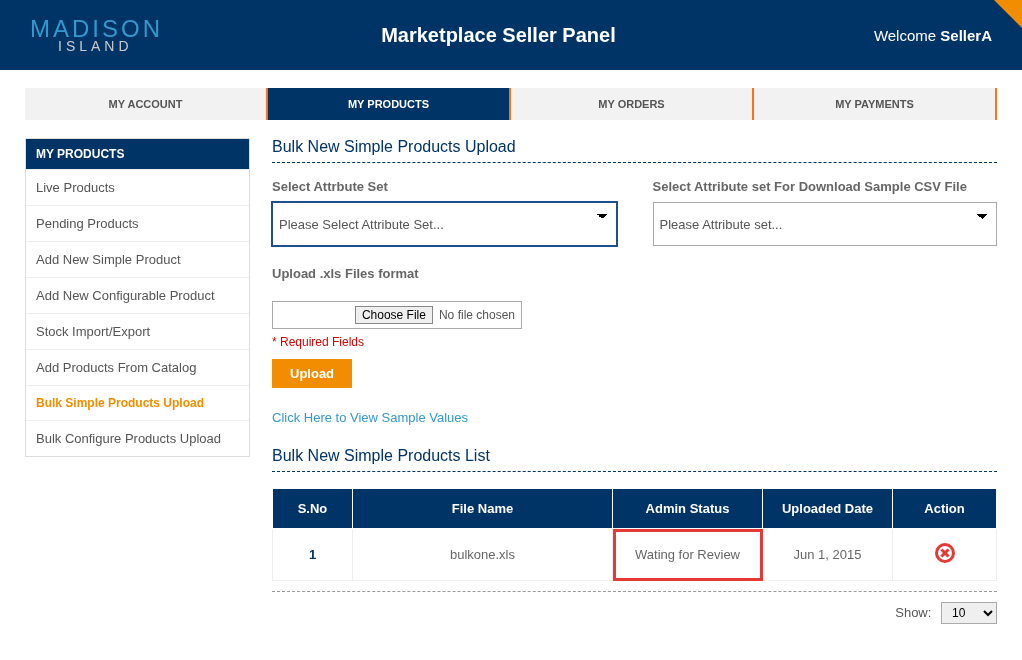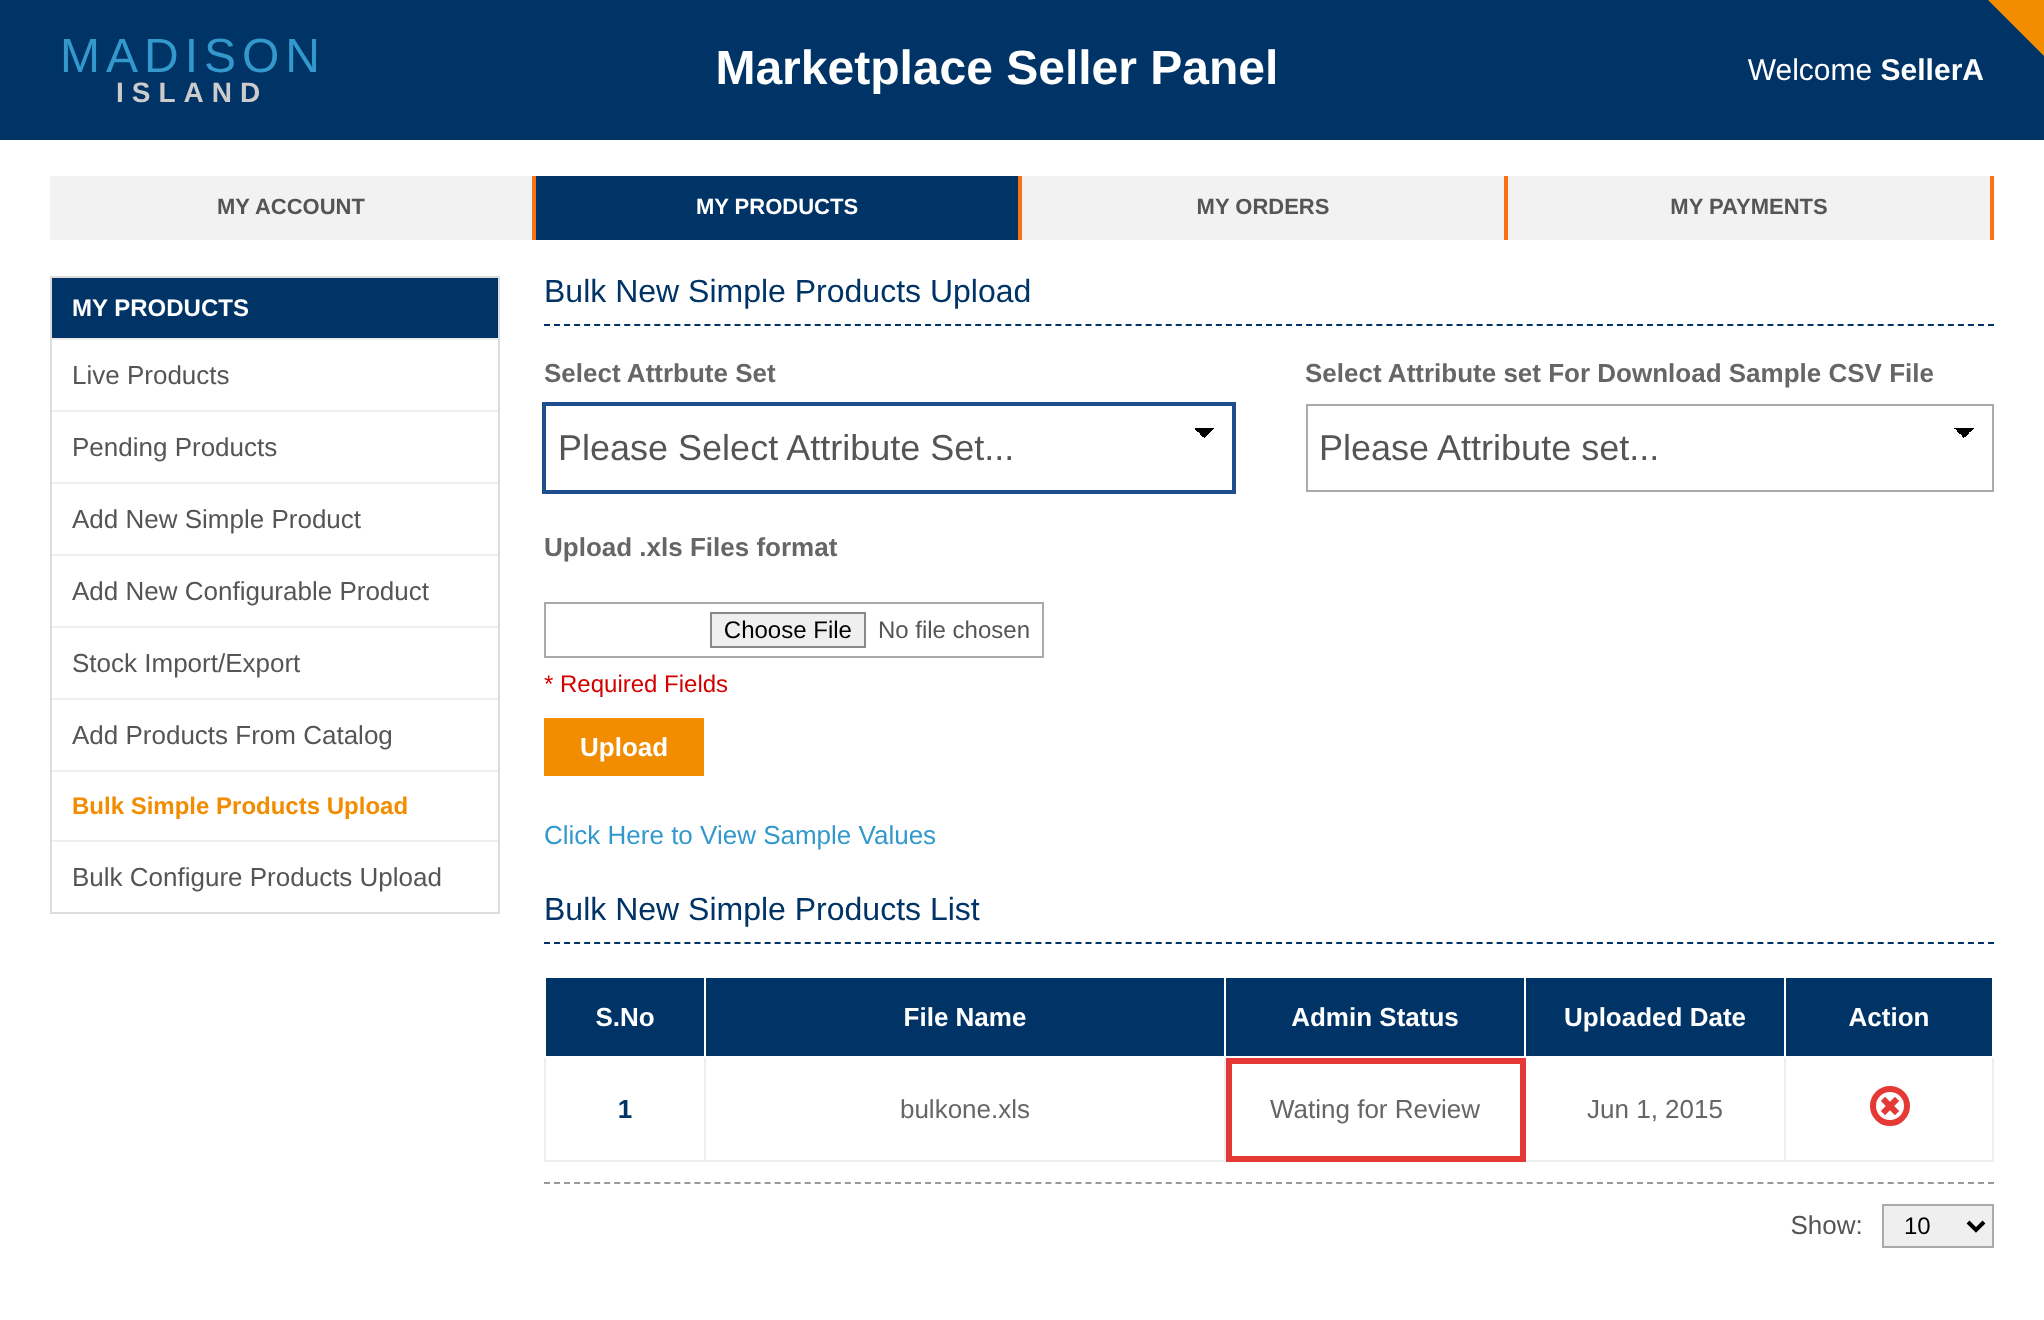--- a/index.html
+++ b/index.html
@@ -2,22 +2,22 @@
 <html><head>
 <meta charset="utf-8">
 <style>
   * { box-sizing: border-box; margin: 0; padding: 0; }
   body { font-family: Arial, Helvetica, sans-serif; font-size: 13px; color: #444; background: #fff; width: 1022px; }
   
   
   .header { background: #003366; color: #fff; height: 70px; display: flex; align-items: center; padding: 16px 30px; position: relative; }
   .logo { line-height: 0.9; }
   .logo-top { color: #3399CC; font-size: 24px; letter-spacing: 3px; font-weight: 400; }
-  .logo-bottom { color: #ccc; font-size: 14px; letter-spacing: 4px; font-weight: 700; margin-left: 28px; }
-  .header-title { flex: 1; text-align: center; font-size: 24px; font-weight: bold; color: #fff; margin-left:-40px;}
+  .logo-bottom { color: #ccc; font-size: 14px; letter-spacing: 4px; font-weight: 400; margin-left: 28px; }
+  .header-title { flex: 1; text-align: center; font-size: 20px; font-weight: bold; color: #fff; margin-left:-40px;}
   .welcome { font-size: 15px; }
   .welcome b { font-weight: bold; }
   .corner { position: absolute; top: 0; right: 0; width: 0; height: 0; border-left: 28px solid transparent; border-top: 28px solid #F28C00; }
   
   
   .tabs-wrap { padding: 18px 25px 0 25px; }
   .tabs { display: flex; }
   .tab { flex: 1; text-align: center; padding: 10px 0; background: #F2F2F2; color: #555; font-size: 11px; font-weight: bold; cursor: pointer; border-right: 2px solid #f97316;}
   .tab.active { background: #003366; color: #fff; }
   
@@ -32,21 +32,21 @@
   .sidebar-item.active { color: #F28C00; font-weight: bold; font-size: 12px;}
   
   
   .main { flex: 1; }
   .section-title { color: #003366; font-size: 16px; margin-bottom: 6px; }
   .dashed { border: none; border-top: 1px dashed #003366; margin-bottom: 16px; }
   
   .two-col { display: flex; gap: 36px; margin-bottom: 20px; }
   .col { flex: 1; }
   .col-label { color: #666; font-weight: bold; font-size: 13px; margin-bottom: 8px; }
-  .select { width: 100%; height: 44px; border: 1px solid #aaa; font-size: 18px; padding: 0 6px; background: #fff; appearance: none; background-image: linear-gradient(45deg, transparent 50%, #000 50%), linear-gradient(135deg, #000 50%, transparent 50%); background-position: calc(100% - 14px) 11px, calc(100% - 9px) 11px; background-size: 5px 5px; background-repeat: no-repeat; color:#555;}
+  .select { width: 100%; height: 44px; border: 1px solid #aaa; font-size: 13px; padding: 0 6px; background: #fff; appearance: none; background-image: linear-gradient(45deg, transparent 50%, #000 50%), linear-gradient(135deg, #000 50%, transparent 50%); background-position: calc(100% - 14px) 11px, calc(100% - 9px) 11px; background-size: 5px 5px; background-repeat: no-repeat; color:#555;}
   .select.focused { border: 1px solid #1E4E8C; box-shadow: 0 0 0 1px #1E4E8C; }
   
   .upload-label { color: #666; font-weight: bold; font-size: 13px; margin-bottom: 20px; }
   .file-box { border: 1px solid #aaa; padding: 4px 6px; width: 250px; display:flex; align-items:center; gap:6px; margin-bottom: 6px; justify-content: flex-end;}
   .choose-btn { border: 1px solid #888; background: #efefef; font-size: 12px; padding: 1px 6px; cursor: pointer; }
   .file-status { font-size: 12px; color: #555; }
   .required { color: #d40000; font-size: 12px; margin-bottom: 10px; }
   .upload-btn { background: #F28C00; color: #fff; border: none; padding: 7px 18px; font-size: 13px; font-weight: bold; cursor: pointer; }
   
   .sample-link { color: #3399CC; font-size: 13px; margin: 22px 0 22px 0; display: inline-block; cursor: pointer; }

